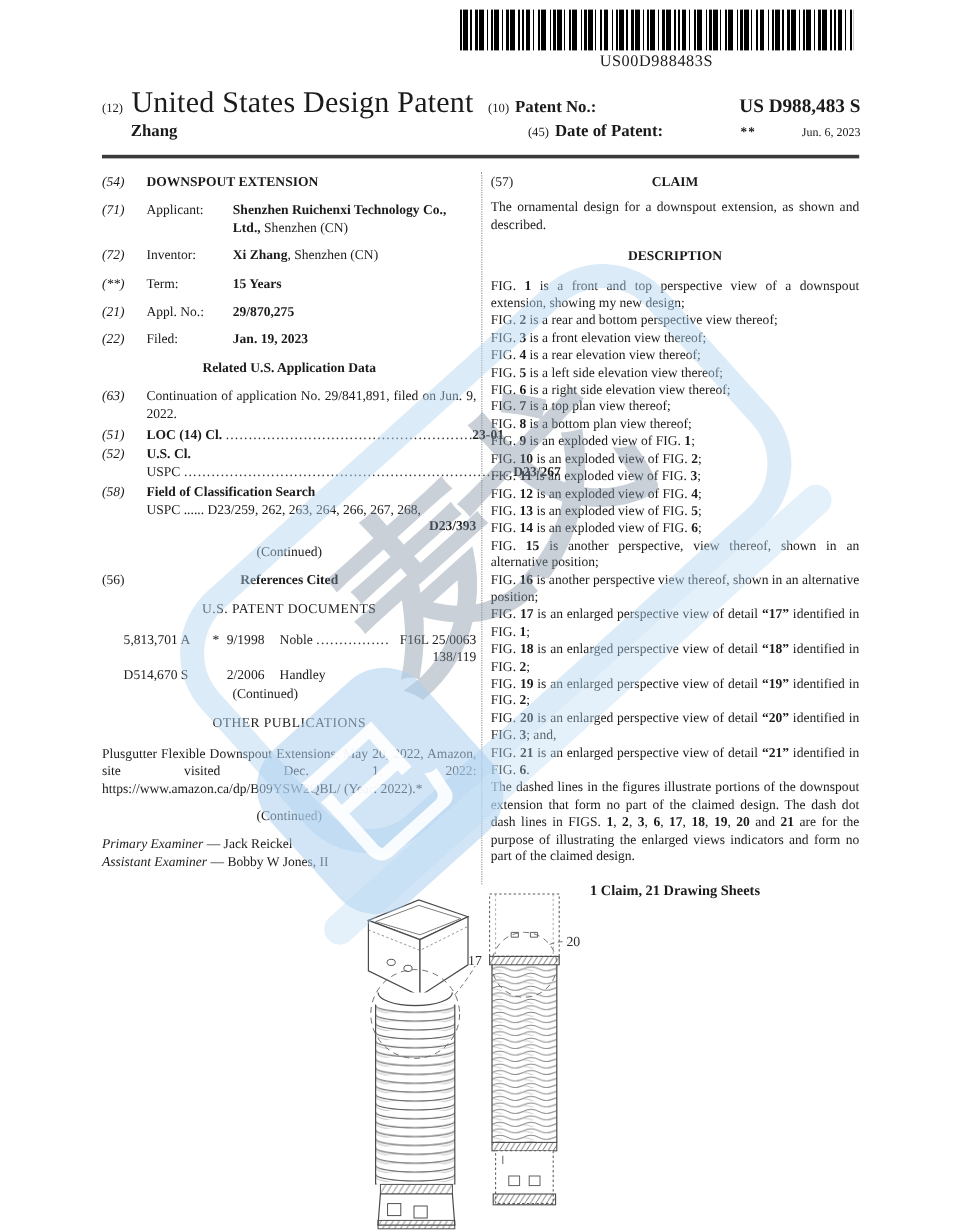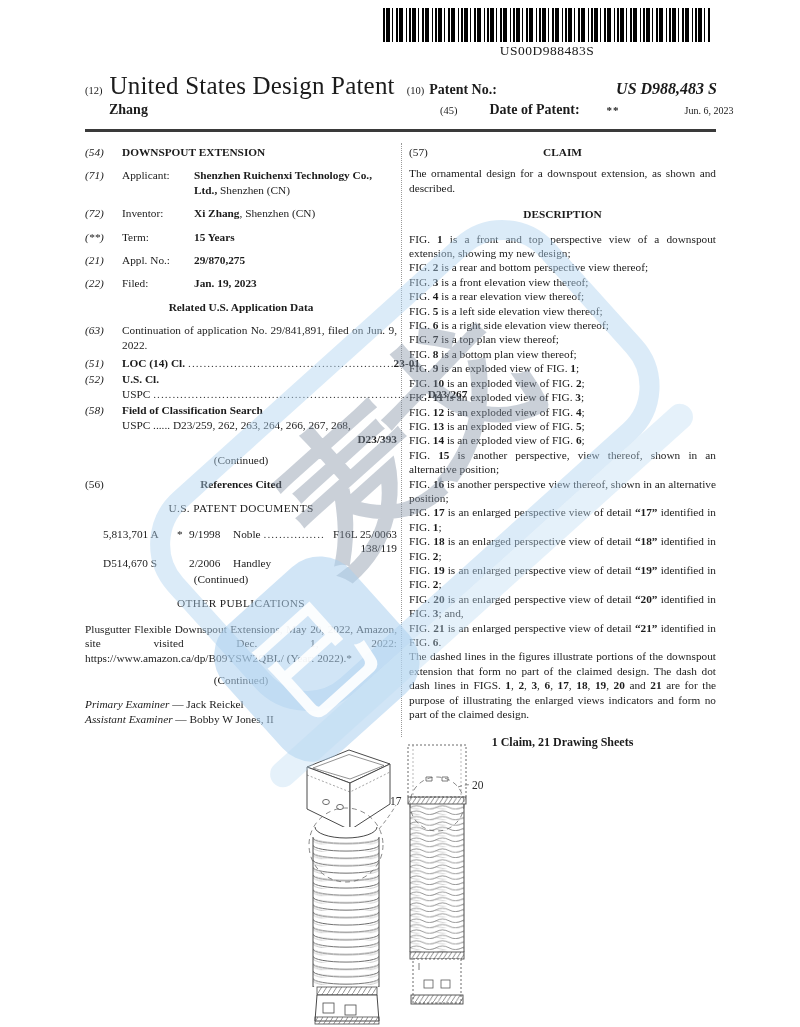--- a/index.html
+++ b/index.html
@@ -15,21 +15,21 @@
       #000 16px 20px,#fff 20px 23px,#000 23px 24px,#fff 24px 26px);}
   #barcode-text{font-size:13.5px;letter-spacing:.5px;margin-top:1px;}
   
   #header{left:85px;top:72px;width:632px;}
   .hrow{display:flex;align-items:baseline;}
   .knum{font-size:10.5px;}
   #title{font-size:25px;font-weight:normal;letter-spacing:.2px;margin-left:7px;white-space:nowrap;}
   #surname{font-size:14px;font-weight:bold;margin-left:24px;}
   .hright{display:flex;align-items:baseline;margin-left:12px;flex:1;}
   .hlabel{font-size:14px;font-weight:bold;margin-left:5px;white-space:nowrap;}
-  .hval{font-weight:bold;white-space:nowrap;margin-left:auto;font-style:italic;}
+  .hval{font-weight:bold;white-space:nowrap;margin-left:auto;}
   #patent-no-value{font-size:16px;}
   #date-stars{font-size:11px;font-weight:bold;margin-left:auto;letter-spacing:1px;}
   #date-value2{font-size:10px;font-weight:normal;margin-left:38px;white-space:nowrap;}
   #header-rule{left:85px;top:129px;width:631px;height:3px;background:#3a3a3a;}
   #col-divider{left:401px;top:143px;height:594px;border-left:1px dotted #9a9a9a;width:0;}
   
   .col{font-size:11.3px;line-height:14.4px;}
   #left-col{left:85px;top:145px;width:312px;}
   #right-col{left:409px;top:145px;width:307px;}
   .b{font-weight:bold;}
@@ -87,21 +87,21 @@
       <span class="knum">(12)</span>
       <span id="title">United States Design Patent</span>
       <span class="hright">
         <span class="knum">(10)</span>
         <span class="hlabel">Patent No.:</span>
         <span class="hval" id="patent-no-value">US D988,483 S</span>
       </span>
     </div>
     <div class="hrow" style="margin-top:2px;">
       <span id="surname">Zhang</span>
-      <span class="hright" style="margin-left:292px;gap:27px;">
+      <span class="hright" style="margin-left:292px;">
         <span class="knum">(45)</span>
         <span class="hlabel">Date of Patent:</span>
         <span id="date-stars">**</span>
         <span id="date-value2">Jun. 6, 2023</span>
       </span>
     </div>
   </div>
   <div class="abs" id="header-rule"></div>
   <div class="abs" id="col-divider"></div>
 

